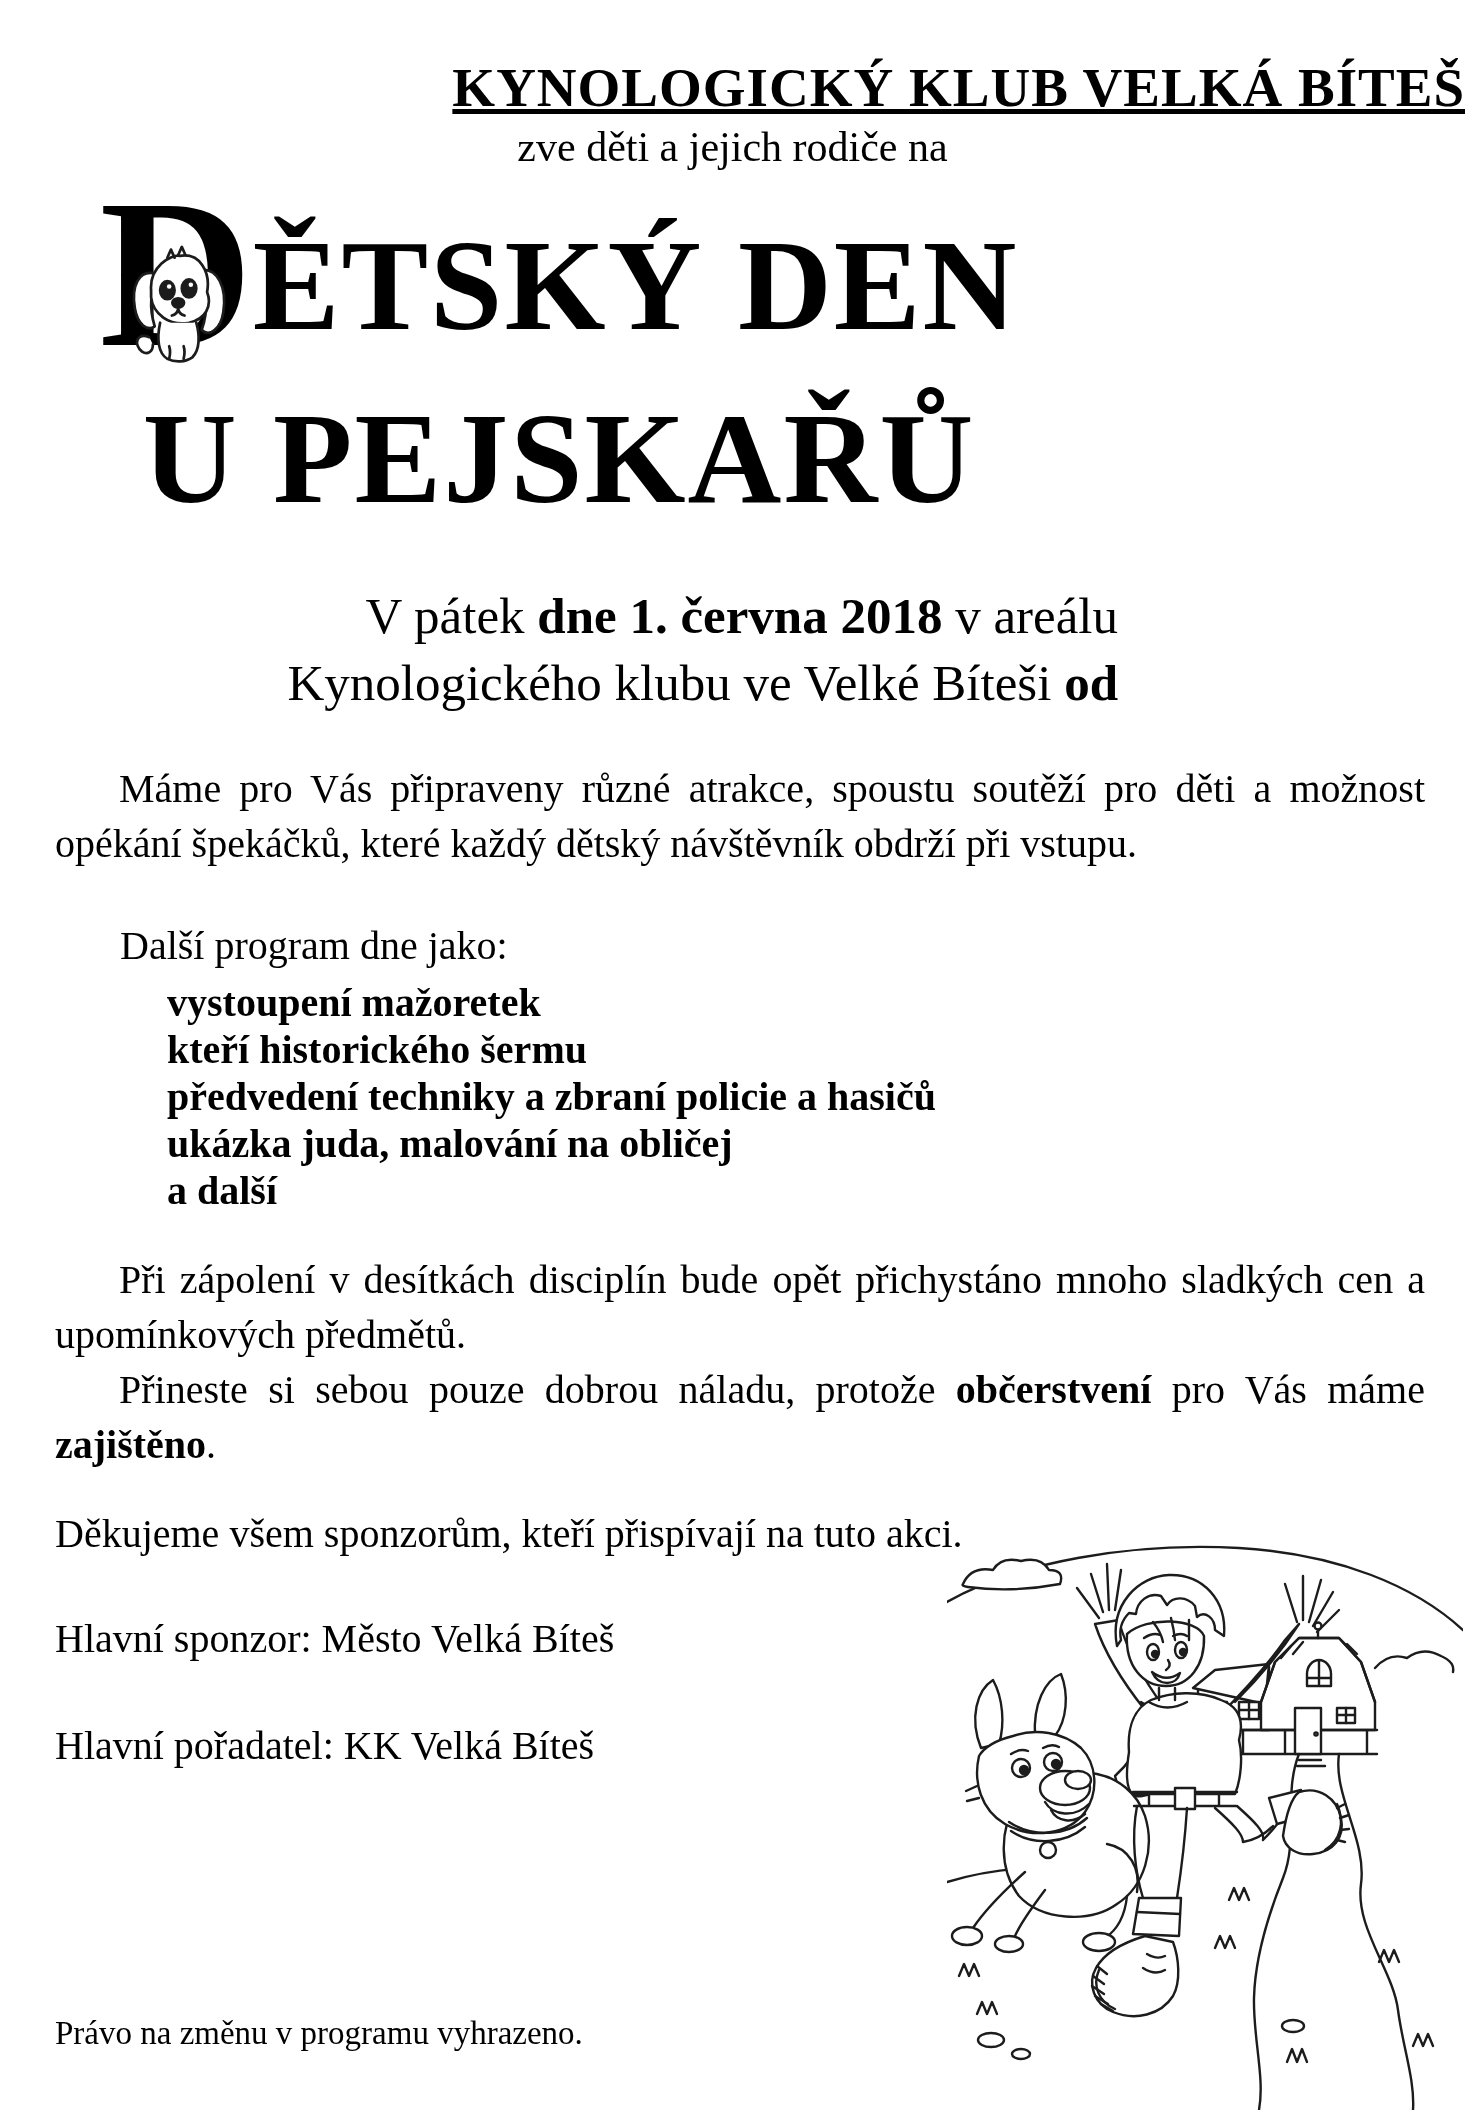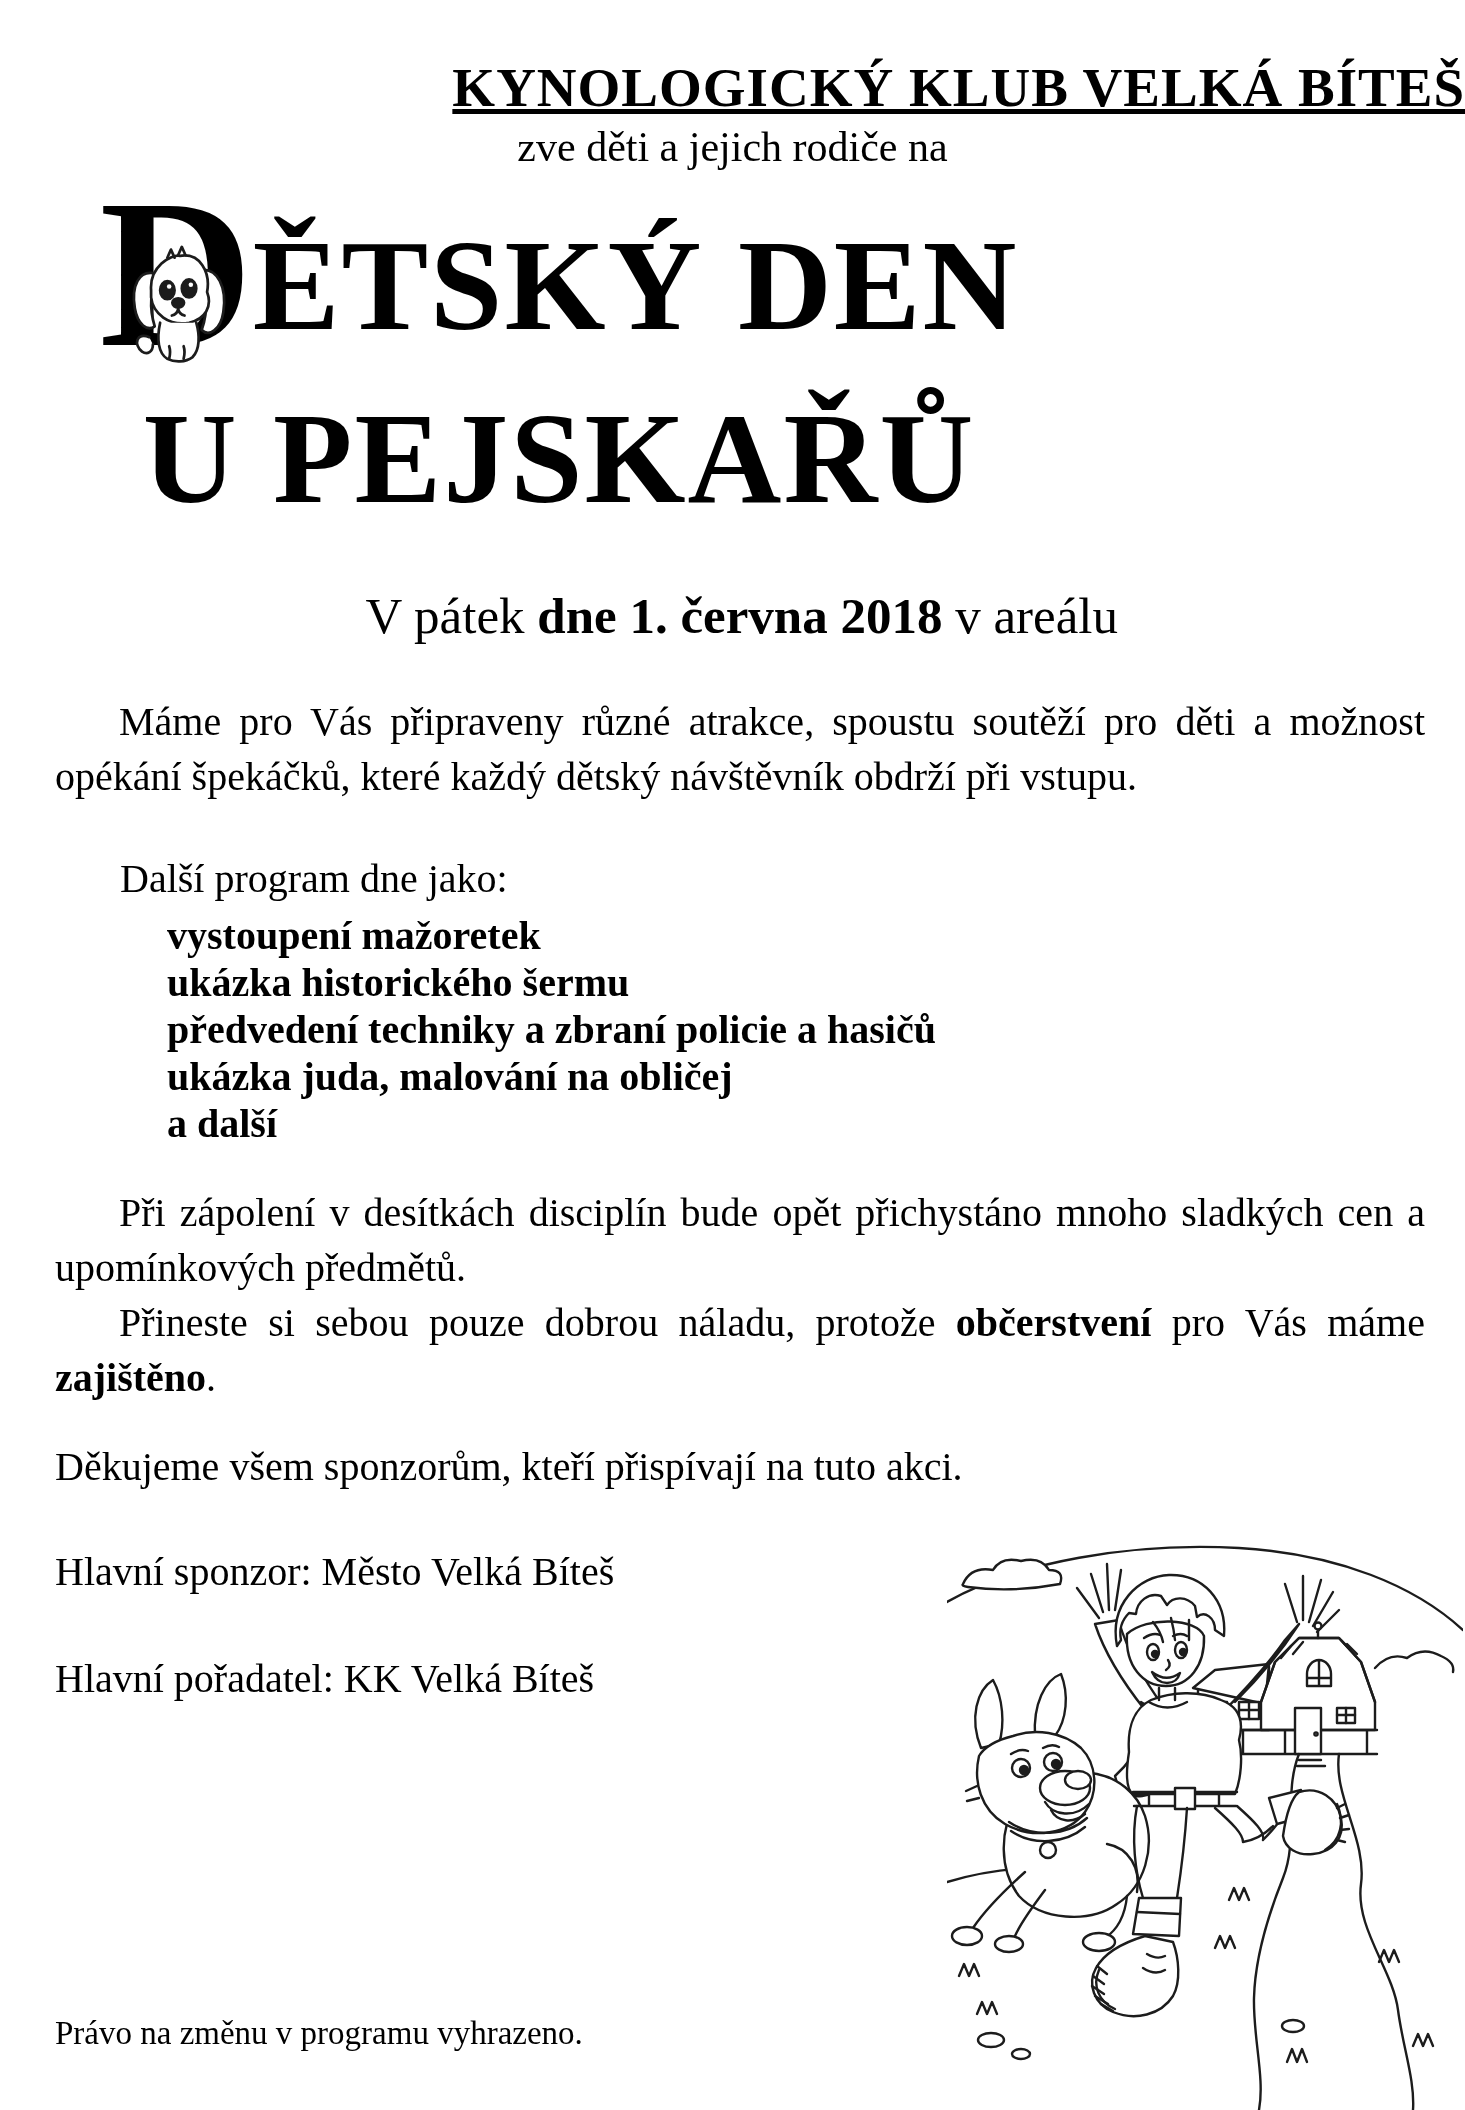--- a/index.html
+++ b/index.html
@@ -67,28 +67,29 @@
         <path d="M50,128 q2,-8 0,-14 M66,128 q2,-8 0,-14"></path>
         <path fill="#fff" d="M28,104 C14,98 10,112 20,120 C26,124 32,120 32,112"></path>
       </g>
     </svg>
   </div>
   <div class="title-l2">U PEJSKAŘŮ</div>
 </div>
 
 <div class="date-block">
   <div><span>V pátek </span><span class="b">dne 1. června 2018</span><span> v areálu</span></div>
+  <div><span>Kynologického klubu ve Velké Bíteši </span><span class="b">od</span></div>
 </div>
 
 <p class="para intro indent">Máme pro Vás připraveny různé atrakce, spoustu soutěží pro děti a možnost opékání špekáčků, které každý dětský návštěvník obdrží při vstupu.</p>
 
 <div class="prog-heading">Další program dne jako:</div>
 <ul class="prog-list">
   <li>vystoupení mažoretek</li>
-  <li>ukázka historického šermu</li>
+  <li>kteří historického šermu</li>
   <li>předvedení techniky a zbraní policie a hasičů</li>
   <li>ukázka juda, malování na obličej</li>
   <li>a další</li>
 </ul>
 
 <p class="para para2 indent">Při zápolení v desítkách disciplín bude opět přichystáno mnoho sladkých cen a upomínkových předmětů.</p>
 <p class="para indent"><span>Přineste si sebou pouze dobrou náladu, protože </span><span class="b">občerstvení</span><span> pro Vás máme </span><span class="b">zajištěno</span><span>.</span></p>
 
 <div class="thanks">Děkujeme všem sponzorům, kteří přispívají na tuto akci.</div>
 <div class="sponsor">Hlavní sponzor: Město Velká Bíteš</div>

